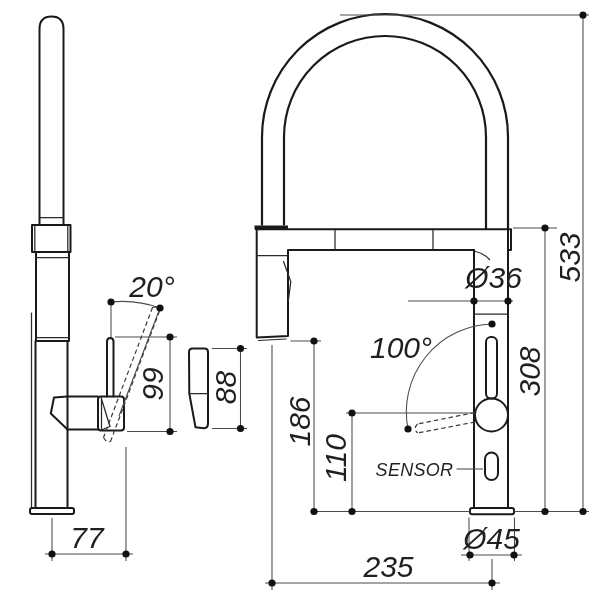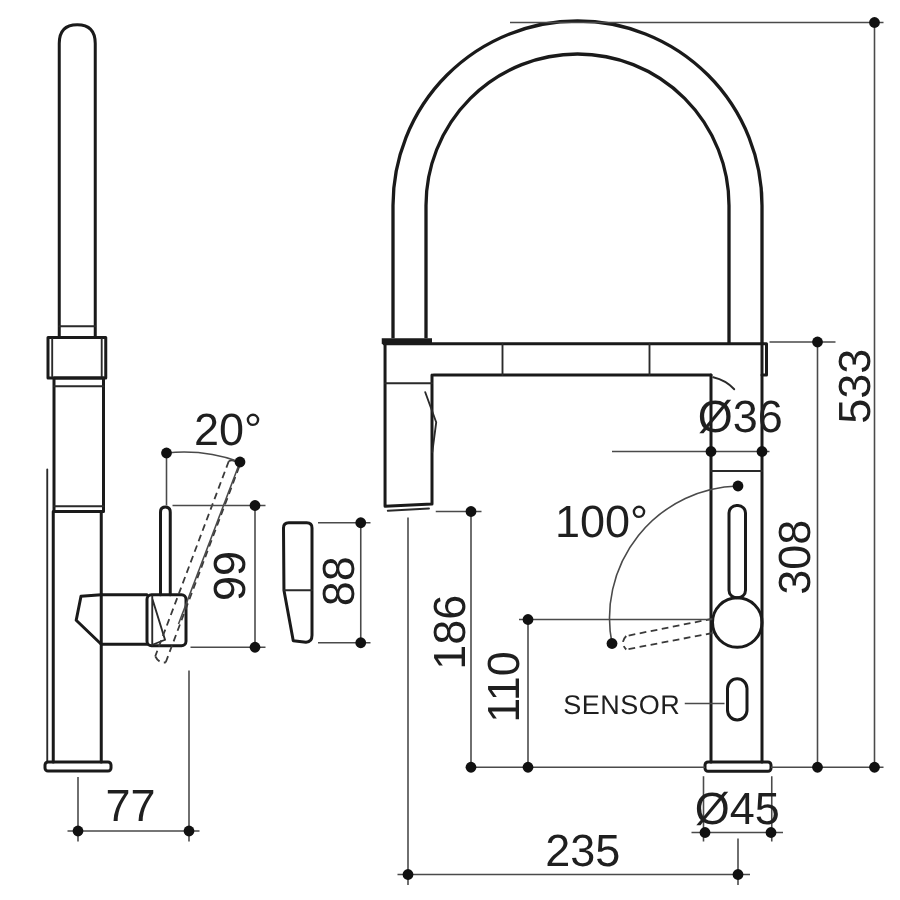--- a/index.html
+++ b/index.html
@@ -1,17 +1,17 @@
 <!DOCTYPE html>
 <html><head>
 <meta charset="utf-8">
 <style>
   html,body{margin:0;padding:0;background:#ffffff;}
   #stage{width:600px;height:600px;background:#ffffff;position:relative;overflow:hidden;
-         font-family:"Liberation Sans", sans-serif;}
+         font-family:"Liberation Sans", sans-serif;font-style:italic;}
   svg{display:block;}
   .obj   {stroke:#1a1a1a;stroke-width:2;fill:none;stroke-linecap:round;stroke-linejoin:round;}
   .obj22 {stroke:#1a1a1a;stroke-width:2.2;fill:none;stroke-linecap:butt;}
   .inner {stroke:#2a2a2a;stroke-width:1.25;fill:none;stroke-linecap:round;}
   .dash  {stroke:#3a3a3a;stroke-width:1.2;fill:none;stroke-dasharray:4.5 3;stroke-linecap:butt;}
   .dim   {stroke:#4a4a4a;stroke-width:1.05;fill:none;stroke-linecap:butt;}
   .dot   {fill:#111111;stroke:none;}
   .fillDark{fill:#1a1a1a;stroke:none;}
   text{fill:#1f1f1f;font-family:"Liberation Sans", sans-serif;font-size:30px;}
   text.small{font-size:18px;letter-spacing:0.3px;}

